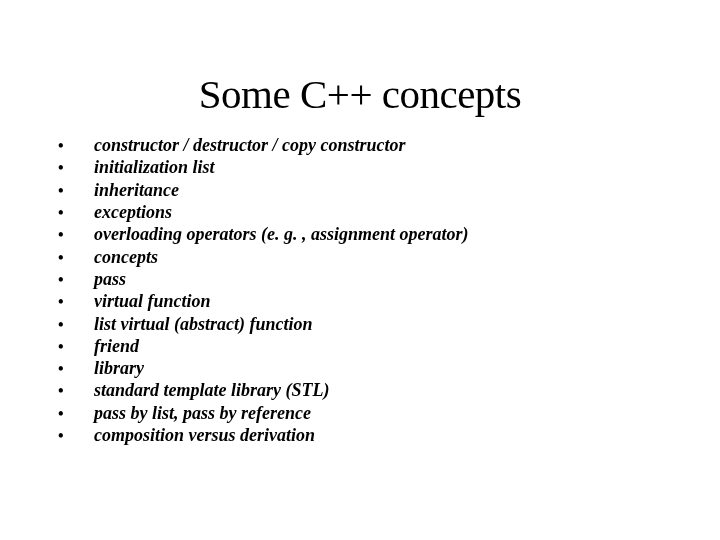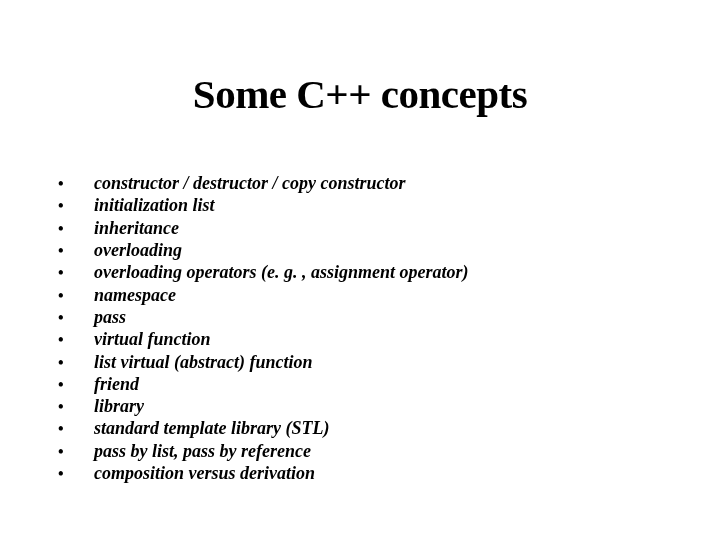--- a/index.html
+++ b/index.html
@@ -8,23 +8,23 @@
       height: 540px;
       background: #ffffff;
       font-family: "Times New Roman", Times, serif;
       color: #000000;
       padding-top: 70px;
       padding-left: 48px;
       padding-right: 48px;
     }
     .title {
       text-align: center;
-      font-weight: bold;
+      font-weight: normal;
       font-size: 41px;
-      margin-bottom: 54px;
+      margin-bottom: 16px;
       letter-spacing: -0.5px;
     }
     ul.concepts {
       list-style: none;
       padding-left: 0;
     }
     ul.concepts li {
       display: flex;
       align-items: baseline;
       font-size: 18px;
@@ -56,29 +56,29 @@
   <li>
     <span class="bullet">•</span>
     <span class="item-text">initialization list</span>
   </li>
   <li>
     <span class="bullet">•</span>
     <span class="item-text">inheritance</span>
   </li>
   <li>
     <span class="bullet">•</span>
-    <span class="item-text">overloading</span>
+    <span class="item-text">exceptions</span>
   </li>
   <li>
     <span class="bullet">•</span>
     <span class="item-text">overloading operators (e. g. , assignment operator)</span>
   </li>
   <li>
     <span class="bullet">•</span>
-    <span class="item-text">namespace</span>
+    <span class="item-text">concepts</span>
   </li>
   <li>
     <span class="bullet">•</span>
     <span class="item-text">pass</span>
   </li>
   <li>
     <span class="bullet">•</span>
     <span class="item-text">virtual function</span>
   </li>
   <li>

